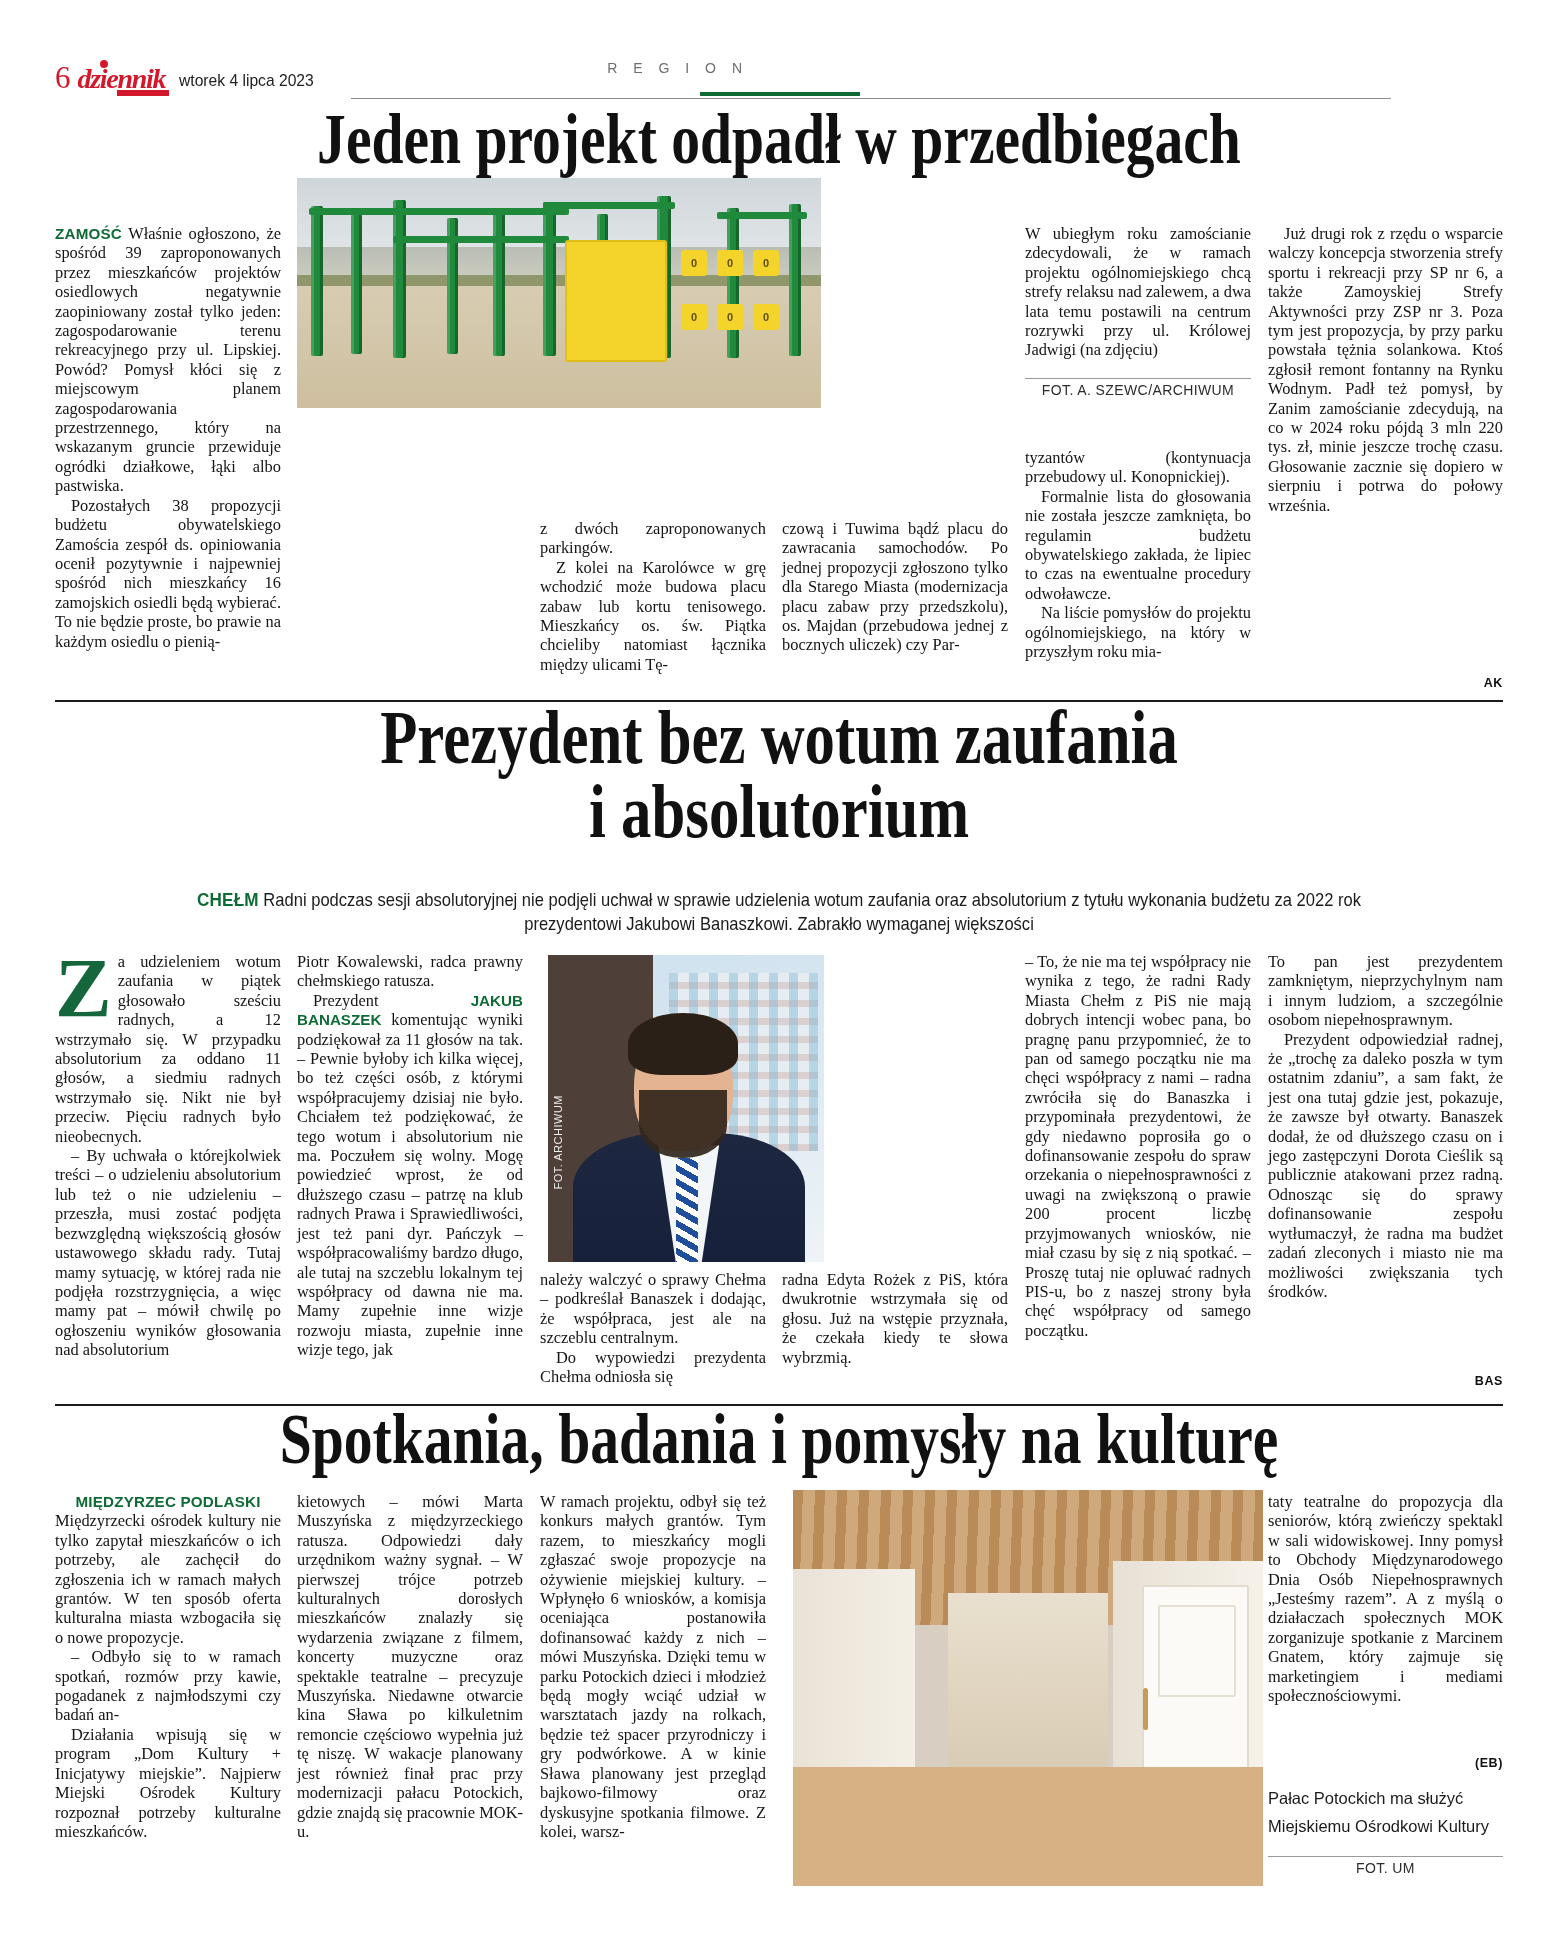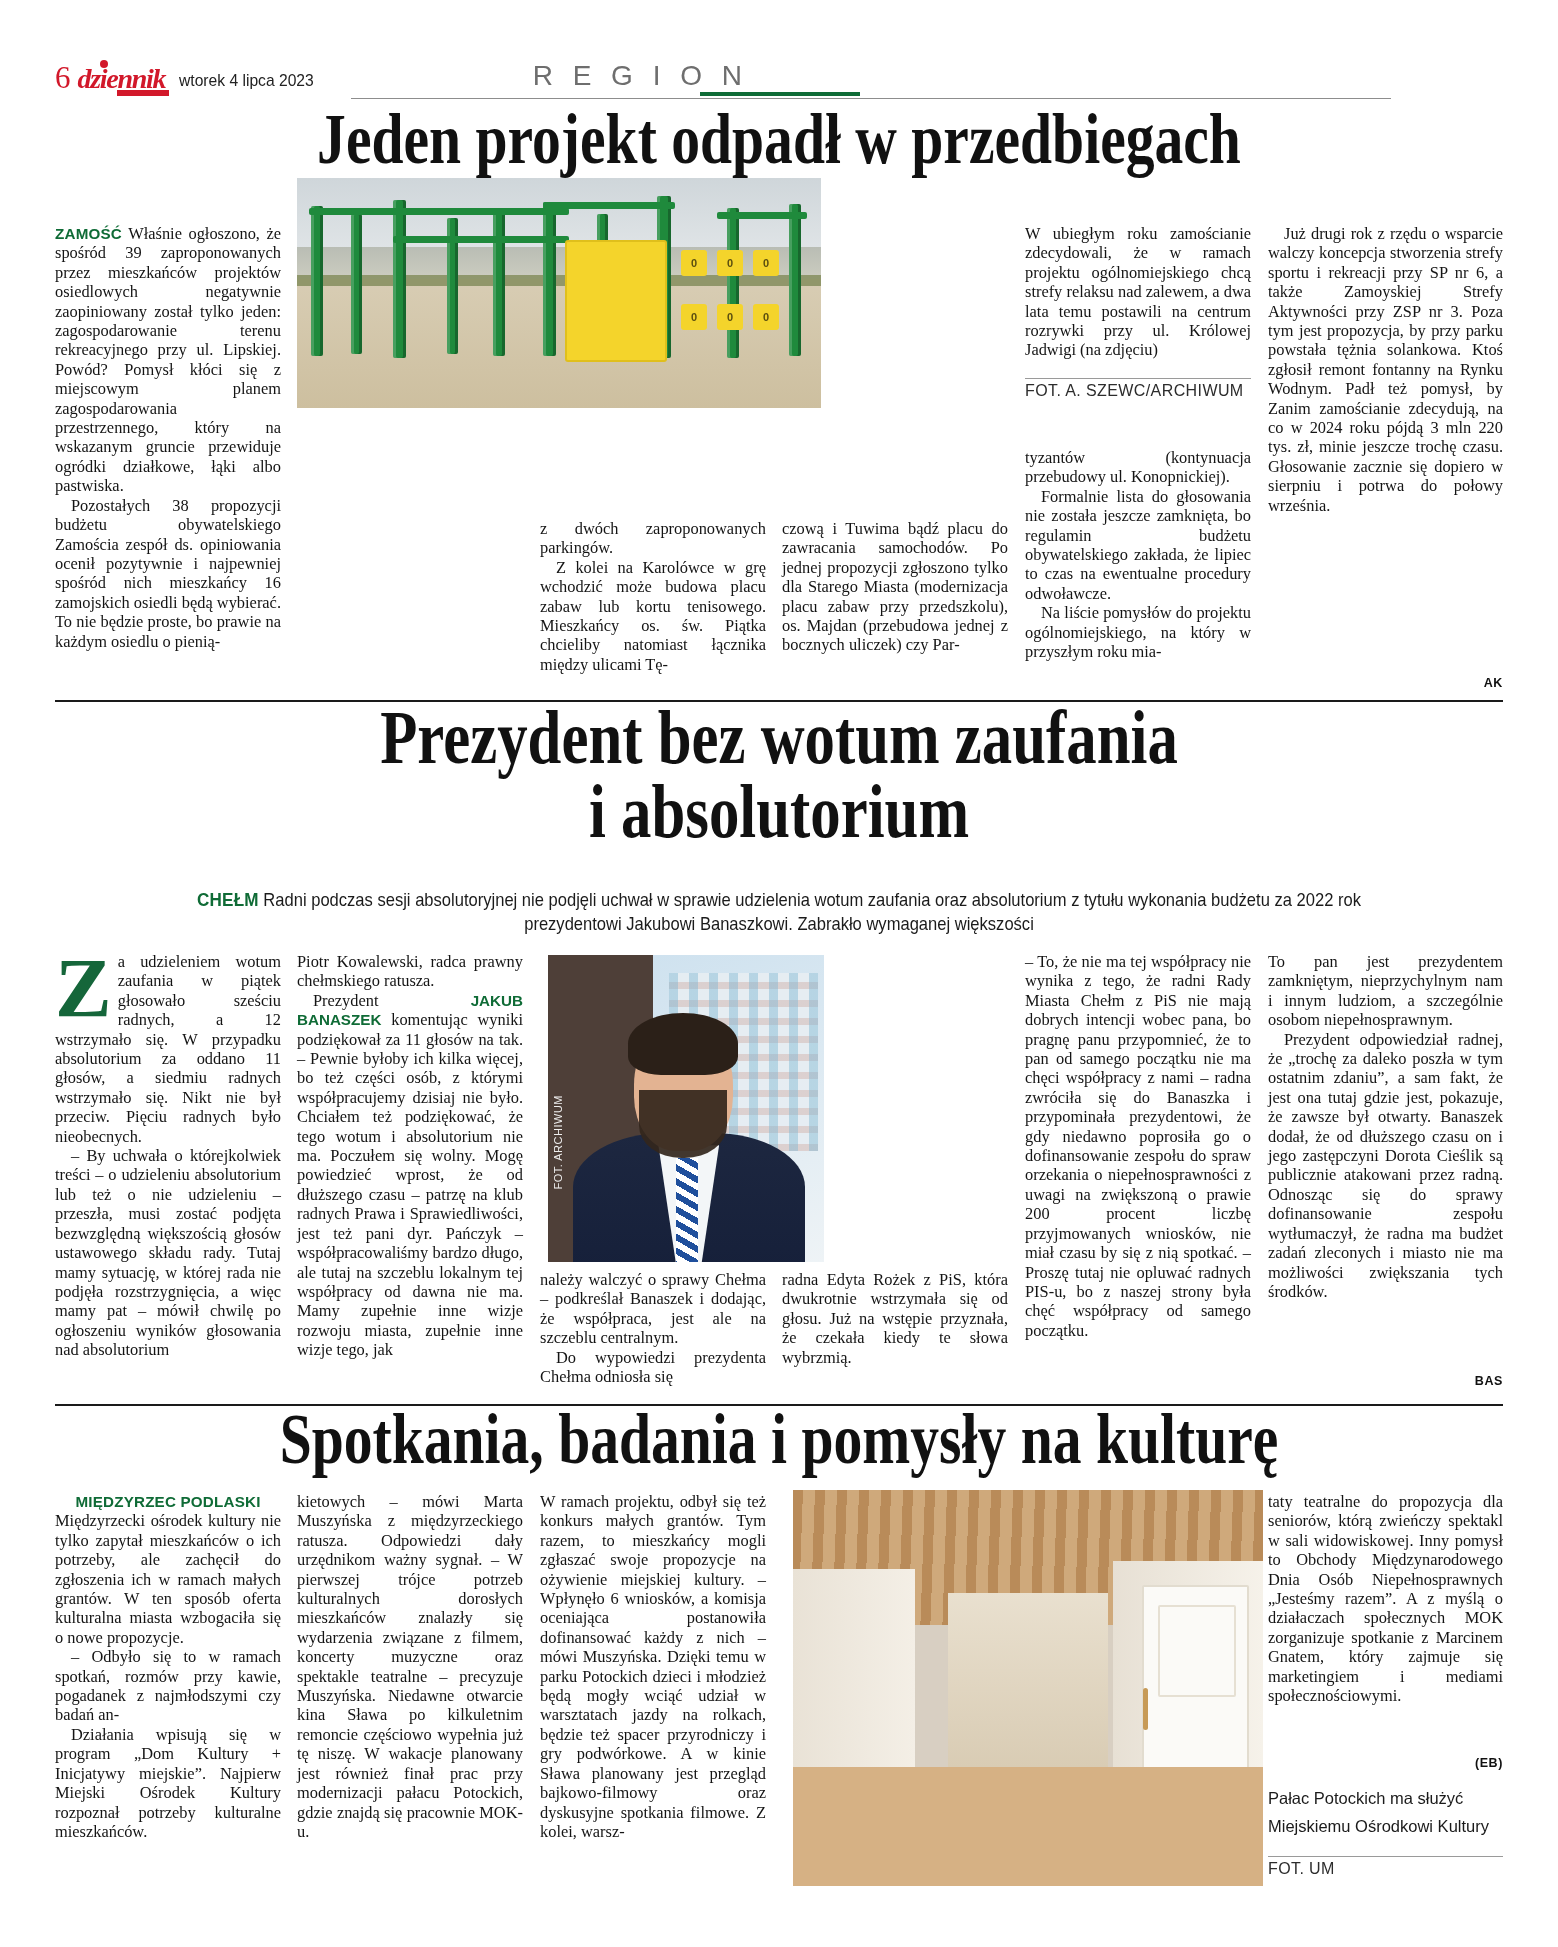--- a/index.html
+++ b/index.html
@@ -39,21 +39,21 @@
     font-size:17px;color:#222;margin-left:14px;
     transform:scaleX(.92);transform-origin:left bottom;
     padding-bottom:2px;
   }
   .mh-rule{
     position:absolute;left:296px;top:36px;width:1040px;height:1px;background:#8d8d8d;
   }
   .section-tag{
     position:absolute;right:810px;top:60px;
     font-family:"Liberation Sans",sans-serif;
-    font-size:28px;letter-spacing:6px;color:#6e6e6e;font-weight:400;
+    font-size:14px;letter-spacing:6px;color:#6e6e6e;font-weight:400;
   }
   .section-rule{
     position:absolute;left:700px;top:92px;width:160px;height:4px;background:#0f6b36;
   }
 
   
   .hr-thin{position:absolute;height:1px;background:#9a9a9a;}
   .hr-thick{position:absolute;height:2px;background:#1a1a1a;}
 
   .hl-main{
@@ -74,22 +74,22 @@
   }
   .body-col p{margin:0;text-indent:16px;}
   .body-col p.noindent{text-indent:0;}
   .kicker{font-family:"Liberation Sans",sans-serif;font-weight:700;color:#0f6b36;font-size:15.2px;letter-spacing:.2px;}
   .greenname{font-family:"Liberation Sans",sans-serif;font-weight:700;color:#0f6b36;font-size:15.2px;}
   .sig{
     font-family:"Liberation Sans",sans-serif;font-weight:700;font-size:12.5px;
     text-align:right;letter-spacing:.6px;color:#111;
   }
   .credit{
-    font-family:"Liberation Sans",sans-serif;font-size:16px;color:#2c2c2c;
-    text-align:left;letter-spacing:.4px;
+    font-family:"Liberation Sans",sans-serif;font-size:14px;color:#2c2c2c;
+    text-align:center;letter-spacing:.4px;
   }
   .capt{
     font-family:"Liberation Sans",sans-serif;font-size:16.5px;line-height:28px;color:#1b1b1b;
   }
 
   
   .dropcap{
     float:left;
     font-family:"Liberation Serif",serif;
     font-weight:700;

